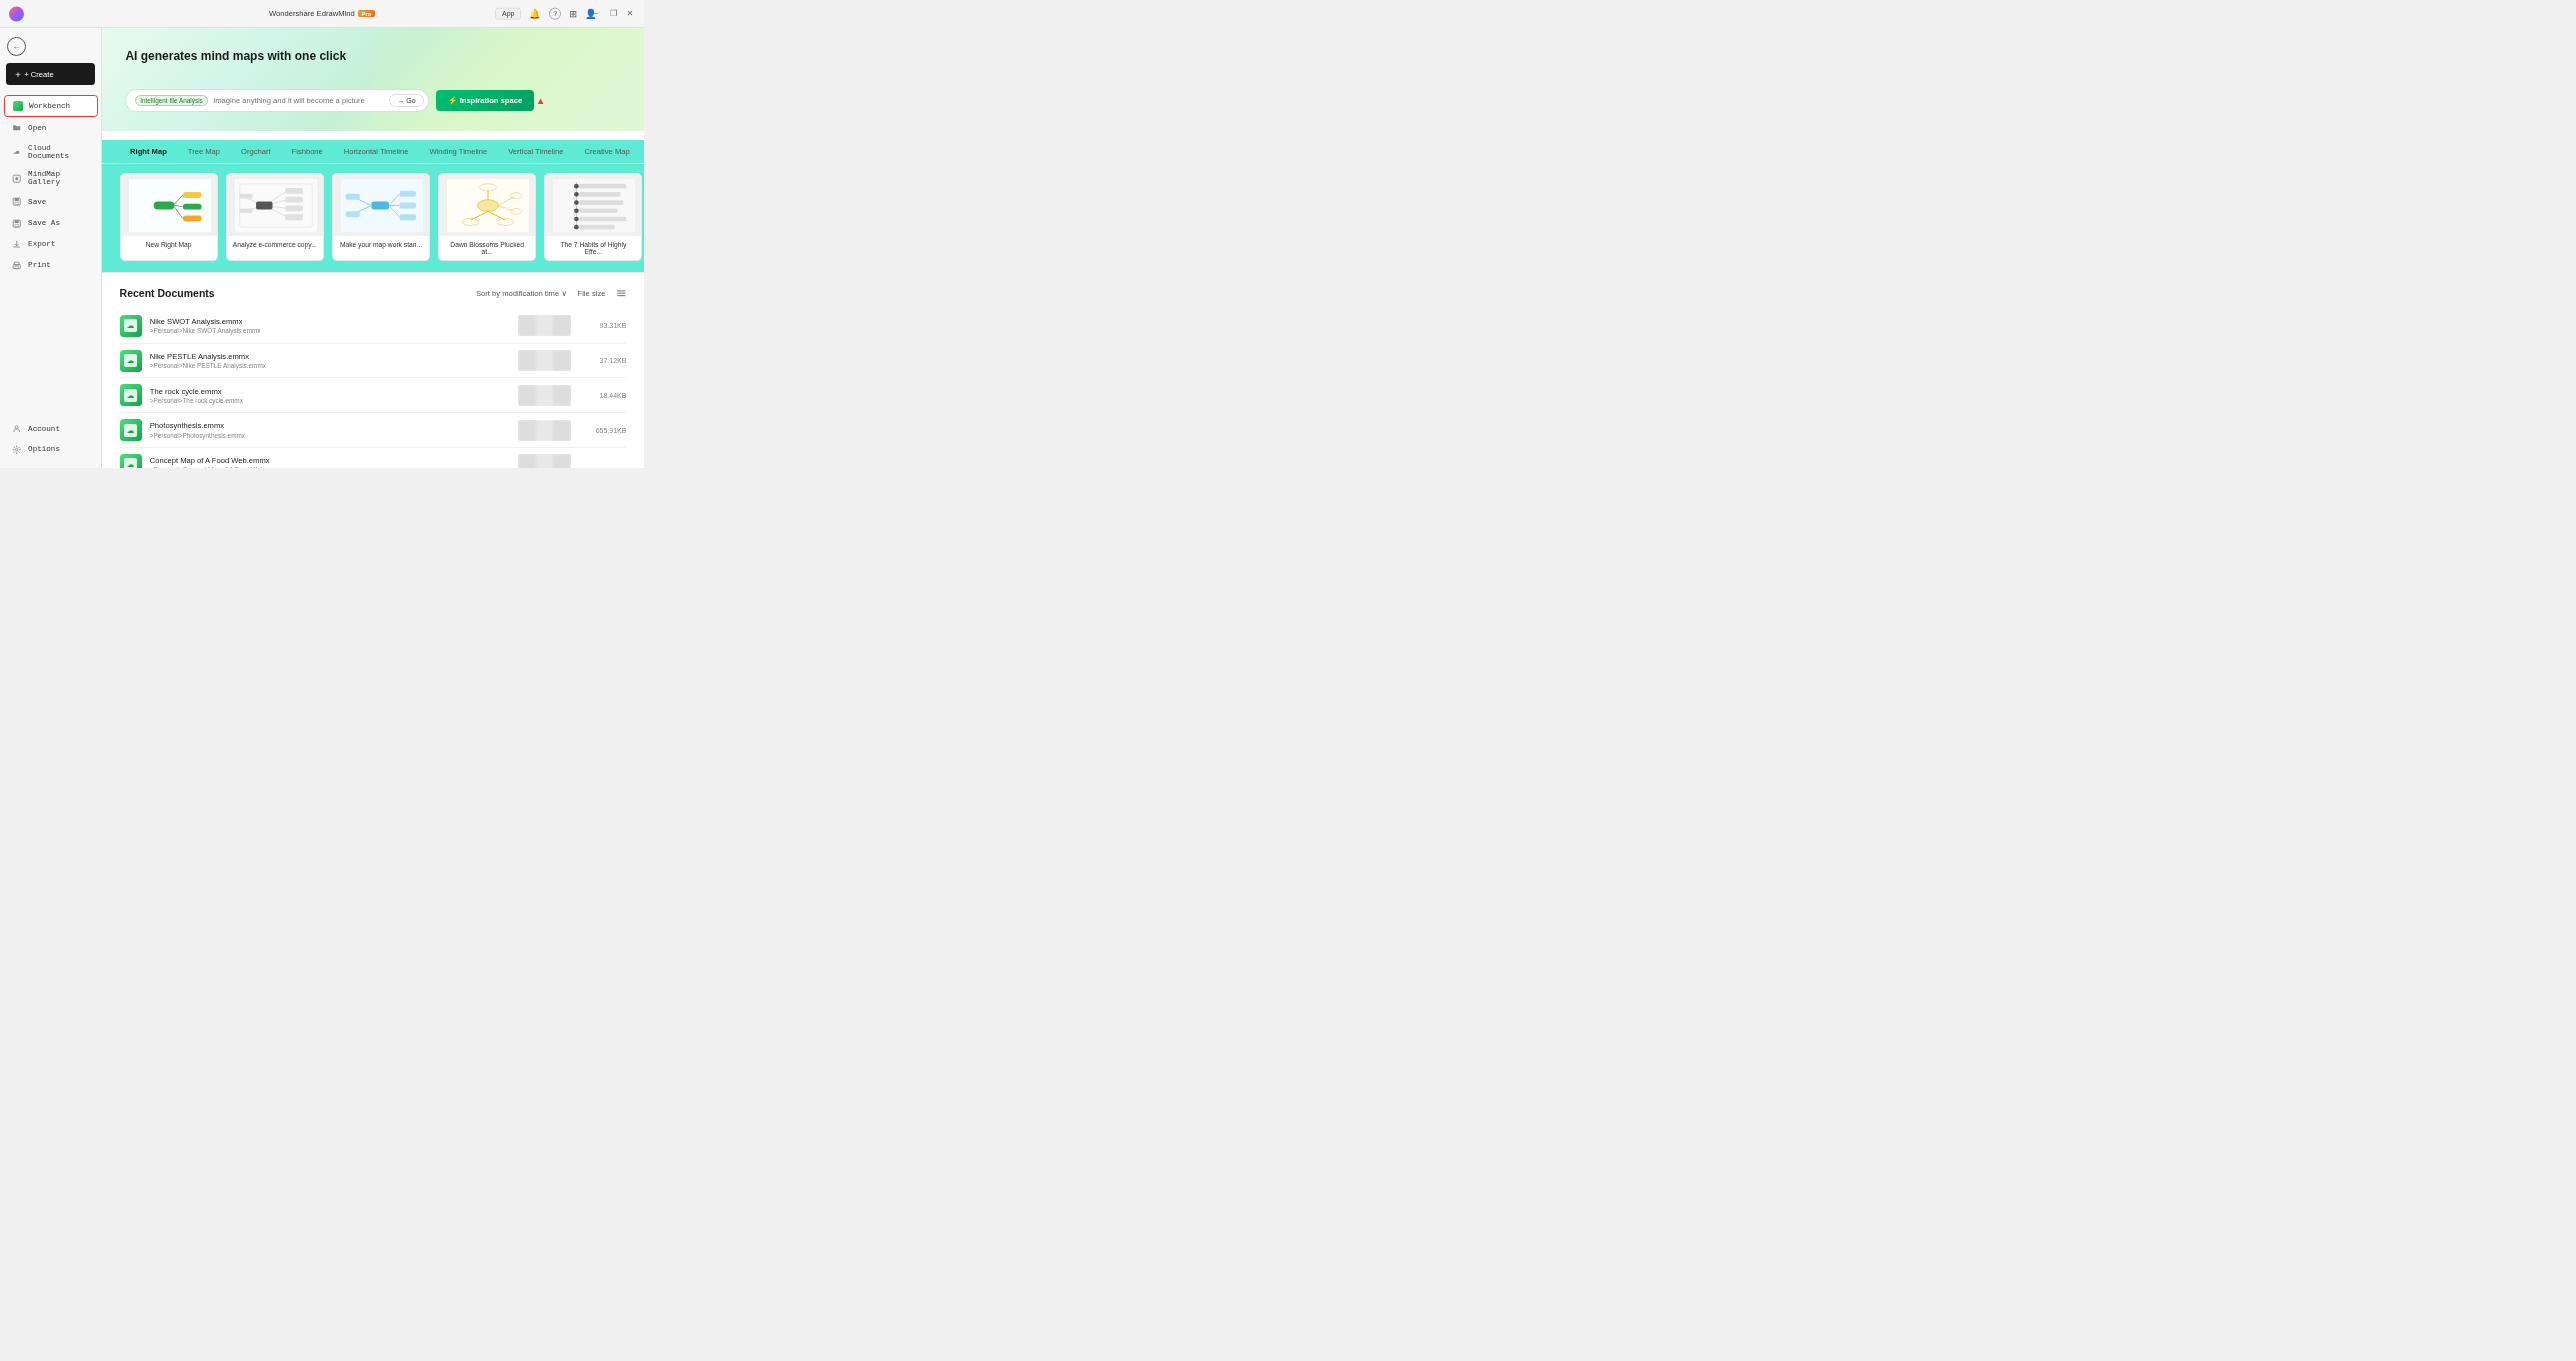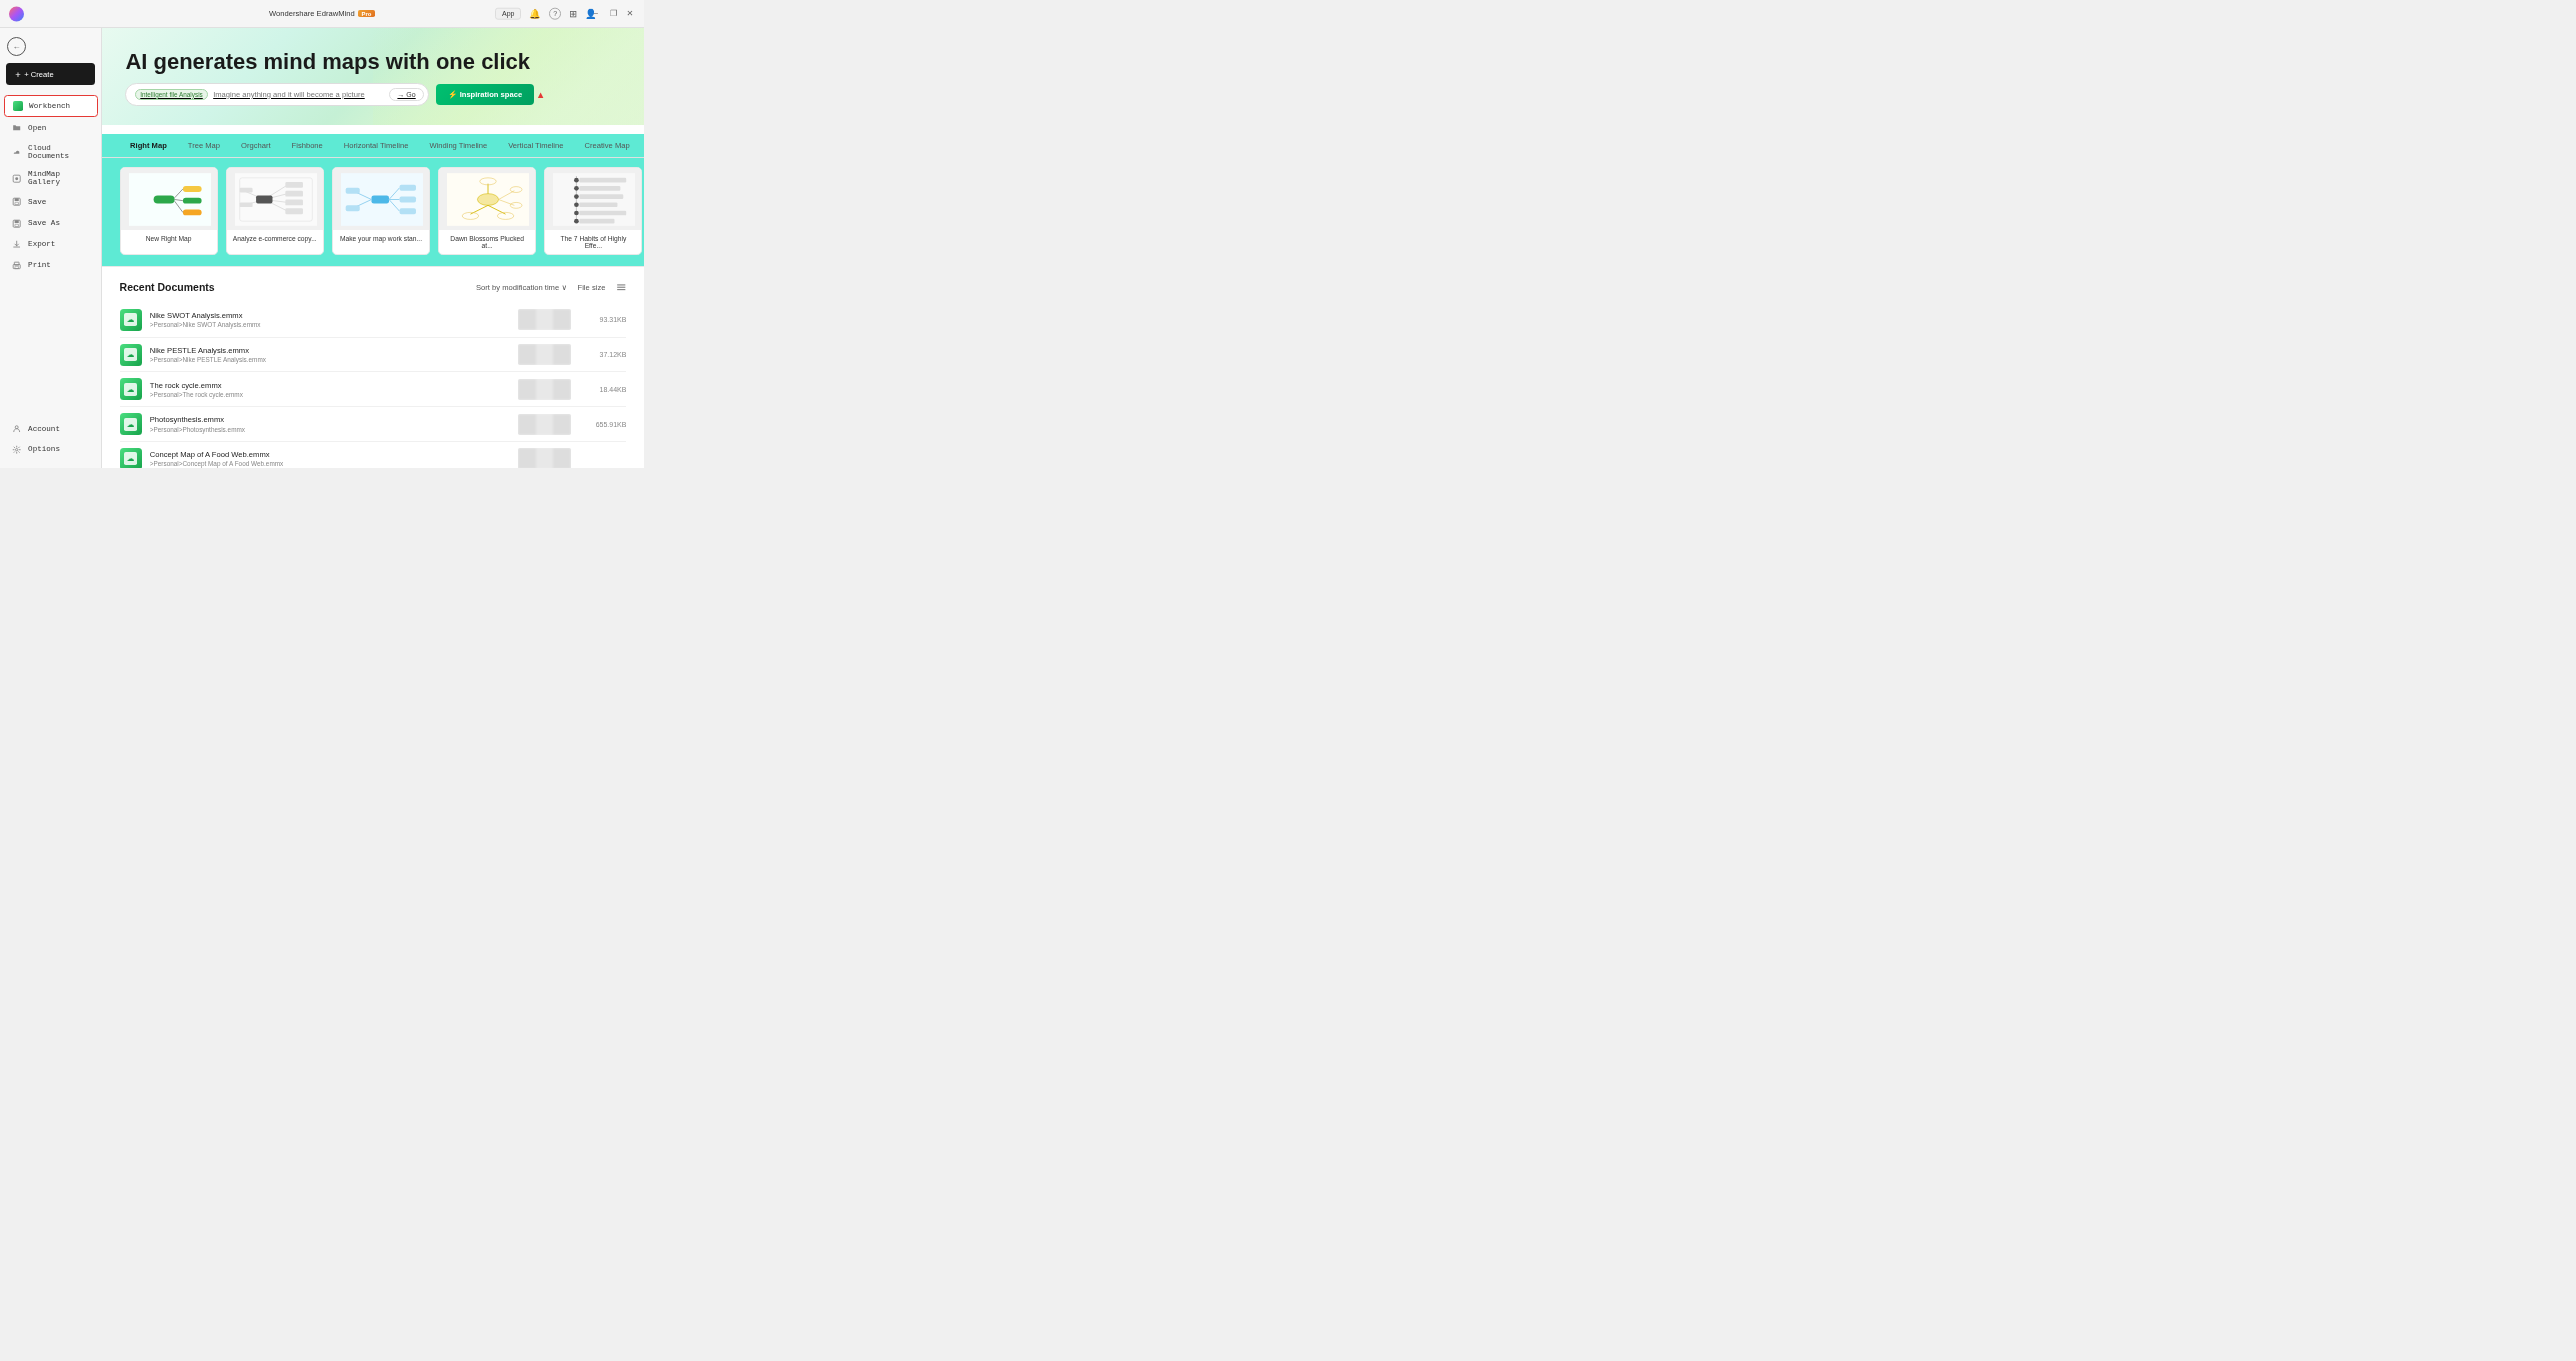--- a/index.html
+++ b/index.html
@@ -171,45 +171,44 @@
     }
     .hero::before {
       content: '';
       position: absolute;
       top: 0; right: 0; bottom: 0;
       width: 50%;
       background: linear-gradient(135deg, transparent, #d4f5c0, #c8f0b8);
       opacity: 0.5;
     }
     .hero-title {
-      font-size: 22px;
+      font-size: 12px;
       font-weight: 700;
       color: #1a1a1a;
-      margin-bottom: 8px;
+      margin-bottom: 26px;
       position: relative;
       z-index: 1;
     }
     .hero-search {
       display: flex;
       align-items: center;
       gap: 7px;
       position: relative;
       z-index: 1;
     }
     .search-bar {
       display: flex;
       align-items: center;
       background: white;
       border: 0.6px solid #ddd;
       border-radius: 14px;
       padding: 3.5px 4.7px 3.5px 8.2px;
       flex: 1;
       max-width: 304px;
       gap: 4.7px;
-      text-decoration: underline;
     }
     .search-tag {
       background: #e8f5e9;
       border: 0.6px solid #a5d6a7;
       color: #2e7d32;
       font-size: 6.4px;
       padding: 1.2px 4.7px;
       border-radius: 7px;
       white-space: nowrap;
     }

